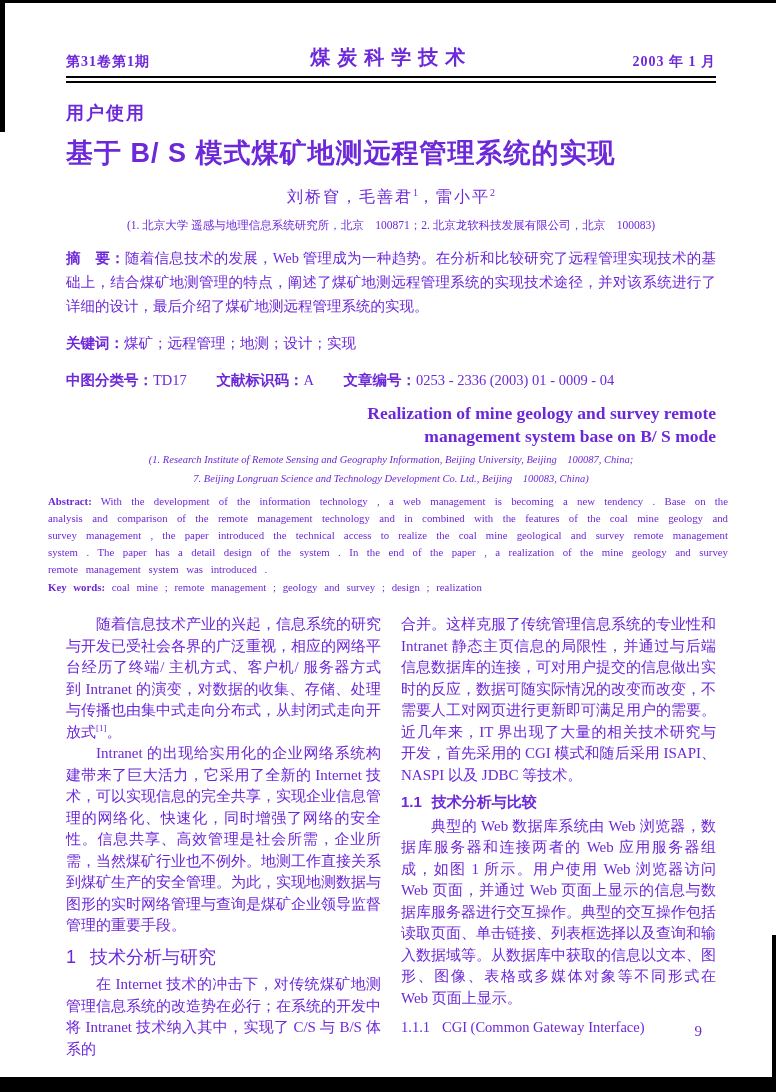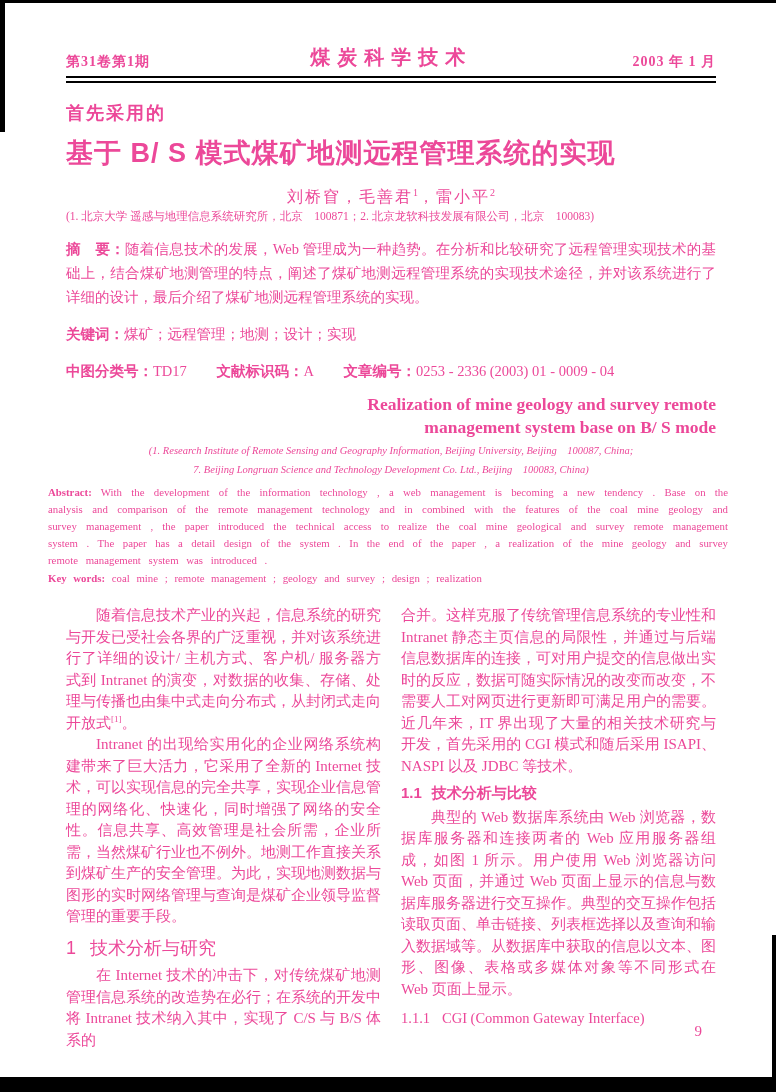--- a/index.html
+++ b/index.html
@@ -1,20 +1,20 @@
 <!DOCTYPE html>
 <html><head>
 <meta charset="utf-8">
 <style>
   html,body{margin:0;padding:0;background:#e8e8e8;}
   .page{
     position:relative;
     width:776px;height:1092px;
     background:#ffffff;
-    color:#ec4899;
+    color:#6d28d9;
     font-family:"Liberation Serif","DejaVu Serif",serif;
     overflow:hidden;
     box-sizing:border-box;
   }
   
   .scan{position:absolute;background:#000;}
   .scan-top{left:0;top:0;width:776px;height:3px;}
   .scan-left{left:0;top:0;width:5px;height:132px;}
   .scan-right{right:0;top:935px;width:4px;height:157px;}
   .scan-bottom{left:0;bottom:0;width:776px;height:15px;}
@@ -26,21 +26,21 @@
   .jhead .vol,.jhead .date{font-size:14px;letter-spacing:1px;}
   .jhead .jname{font-size:20px;letter-spacing:7px;font-family:"Liberation Serif","DejaVu Serif",serif;}
   .double-rule{margin-top:5px;height:3px;border-top:2px solid #000;border-bottom:2px solid #000;}
 
   .col-label{margin-top:18px;font-size:18px;font-weight:bold;font-family:"Liberation Sans","DejaVu Sans",sans-serif;letter-spacing:2px;}
 
   .title-cn{margin-top:10px;font-size:27px;font-weight:bold;letter-spacing:1px;font-family:"Liberation Sans","DejaVu Sans",sans-serif;}
 
   .authors-cn{margin-top:16px;text-align:center;font-size:16px;letter-spacing:2px;}
   .authors-cn sup{font-size:10px;letter-spacing:0;}
-  .affil-cn{margin-top:1px;font-size:11.5px;}
+  .affil-cn{margin-top:10px;text-align:center;font-size:11.5px;}
 
   .abs-cn{margin-top:13px;font-size:14.5px;line-height:24px;text-align:justify;}
   .abs-cn .lbl{font-weight:bold;}
   .meta-line span.grp{margin-right:26px;}
   .meta-line .lbl{font-weight:bold;}
 
   .title-en{margin-top:10px;text-align:right;font-size:17.5px;font-weight:bold;line-height:23px;}
   .authors-en{margin-top:4px;text-align:center;font-size:13.5px;font-weight:bold;}
   .authors-en sup{font-size:9px;}
   .affils-en{margin-top:2px;text-align:center;font-size:10.5px;font-style:italic;line-height:19px;}
@@ -76,21 +76,21 @@
 
   <div class="content">
 
     <div class="jhead">
       <span class="vol">第31卷第1期</span>
       <span class="jname">煤炭科学技术</span>
       <span class="date">2003 年 1 月</span>
     </div>
     <div class="double-rule"></div>
 
-    <div class="col-label">首先采用的</div>
+    <div class="col-label">用户使用</div>
 
     <div class="title-cn">基于 B/ S 模式煤矿地测远程管理系统的实现</div>
 
     <div class="authors-cn">
       <span>刘桥窅</span><sup></sup><span>，</span><span>毛善君</span><sup>1</sup><span>，</span><span>雷小平</span><sup>2</sup>
     </div>
 
     <div class="affil-cn">(1. 北京大学 遥感与地理信息系统研究所，北京　100871；2. 北京龙软科技发展有限公司，北京　100083)</div>
 
     <div class="abs-cn">
@@ -120,21 +120,21 @@
       <span class="lbl">Abstract:</span>
       <span>With the development of the information technology , a web management is becoming a new tendency . Base on the analysis and comparison of the remote management technology and in combined with the features of the coal mine geology and survey management , the paper introduced the technical access to realize the coal mine geological and survey remote management system . The paper has a detail design of the system . In the end of the paper , a realization of the mine geology and survey remote management system was introduced .</span>
     </div>
     <div class="kw-en">
       <span class="lbl">Key words:</span>
       <span>coal mine ; remote management ; geology and survey ; design ; realization</span>
     </div>
 
     <div class="bodycols">
       <div class="bcol">
-        <p><span>随着信息技术产业的兴起，信息系统的研究与开发已受社会各界的广泛重视，并对该系统进行了详细的设计/ 主机方式、客户机/ 服务器方式到 Intranet 的演变，对数据的收集、存储、处理与传播也由集中式走向分布式，从封闭式走向开放式</span><sup>[1]</sup><span>。</span></p>
+        <p><span>随着信息技术产业的兴起，信息系统的研究与开发已受社会各界的广泛重视，相应的网络平台经历了终端/ 主机方式、客户机/ 服务器方式到 Intranet 的演变，对数据的收集、存储、处理与传播也由集中式走向分布式，从封闭式走向开放式</span><sup>[1]</sup><span>。</span></p>
         <p>Intranet 的出现给实用化的企业网络系统构建带来了巨大活力，它采用了全新的 Internet 技术，可以实现信息的完全共享，实现企业信息管理的网络化、快速化，同时增强了网络的安全性。信息共享、高效管理是社会所需，企业所需，当然煤矿行业也不例外。地测工作直接关系到煤矿生产的安全管理。为此，实现地测数据与图形的实时网络管理与查询是煤矿企业领导监督管理的重要手段。</p>
         <div class="h-sec">
           <span class="num">1</span><span>技术分析与研究</span>
         </div>
         <p>在 Internet 技术的冲击下，对传统煤矿地测管理信息系统的改造势在必行；在系统的开发中将 Intranet 技术纳入其中，实现了 C/S 与 B/S 体系的</p>
       </div>
       <div class="bcol">
         <p style="text-indent:0;">合并。这样克服了传统管理信息系统的专业性和 Intranet 静态主页信息的局限性，并通过与后端信息数据库的连接，可对用户提交的信息做出实时的反应，数据可随实际情况的改变而改变，不需要人工对网页进行更新即可满足用户的需要。近几年来，IT 界出现了大量的相关技术研究与开发，首先采用的 CGI 模式和随后采用 ISAPI、NASPI 以及 JDBC 等技术。</p>
         <div class="h-sub">
           <span class="num">1.1</span><span>技术分析与比较</span>

